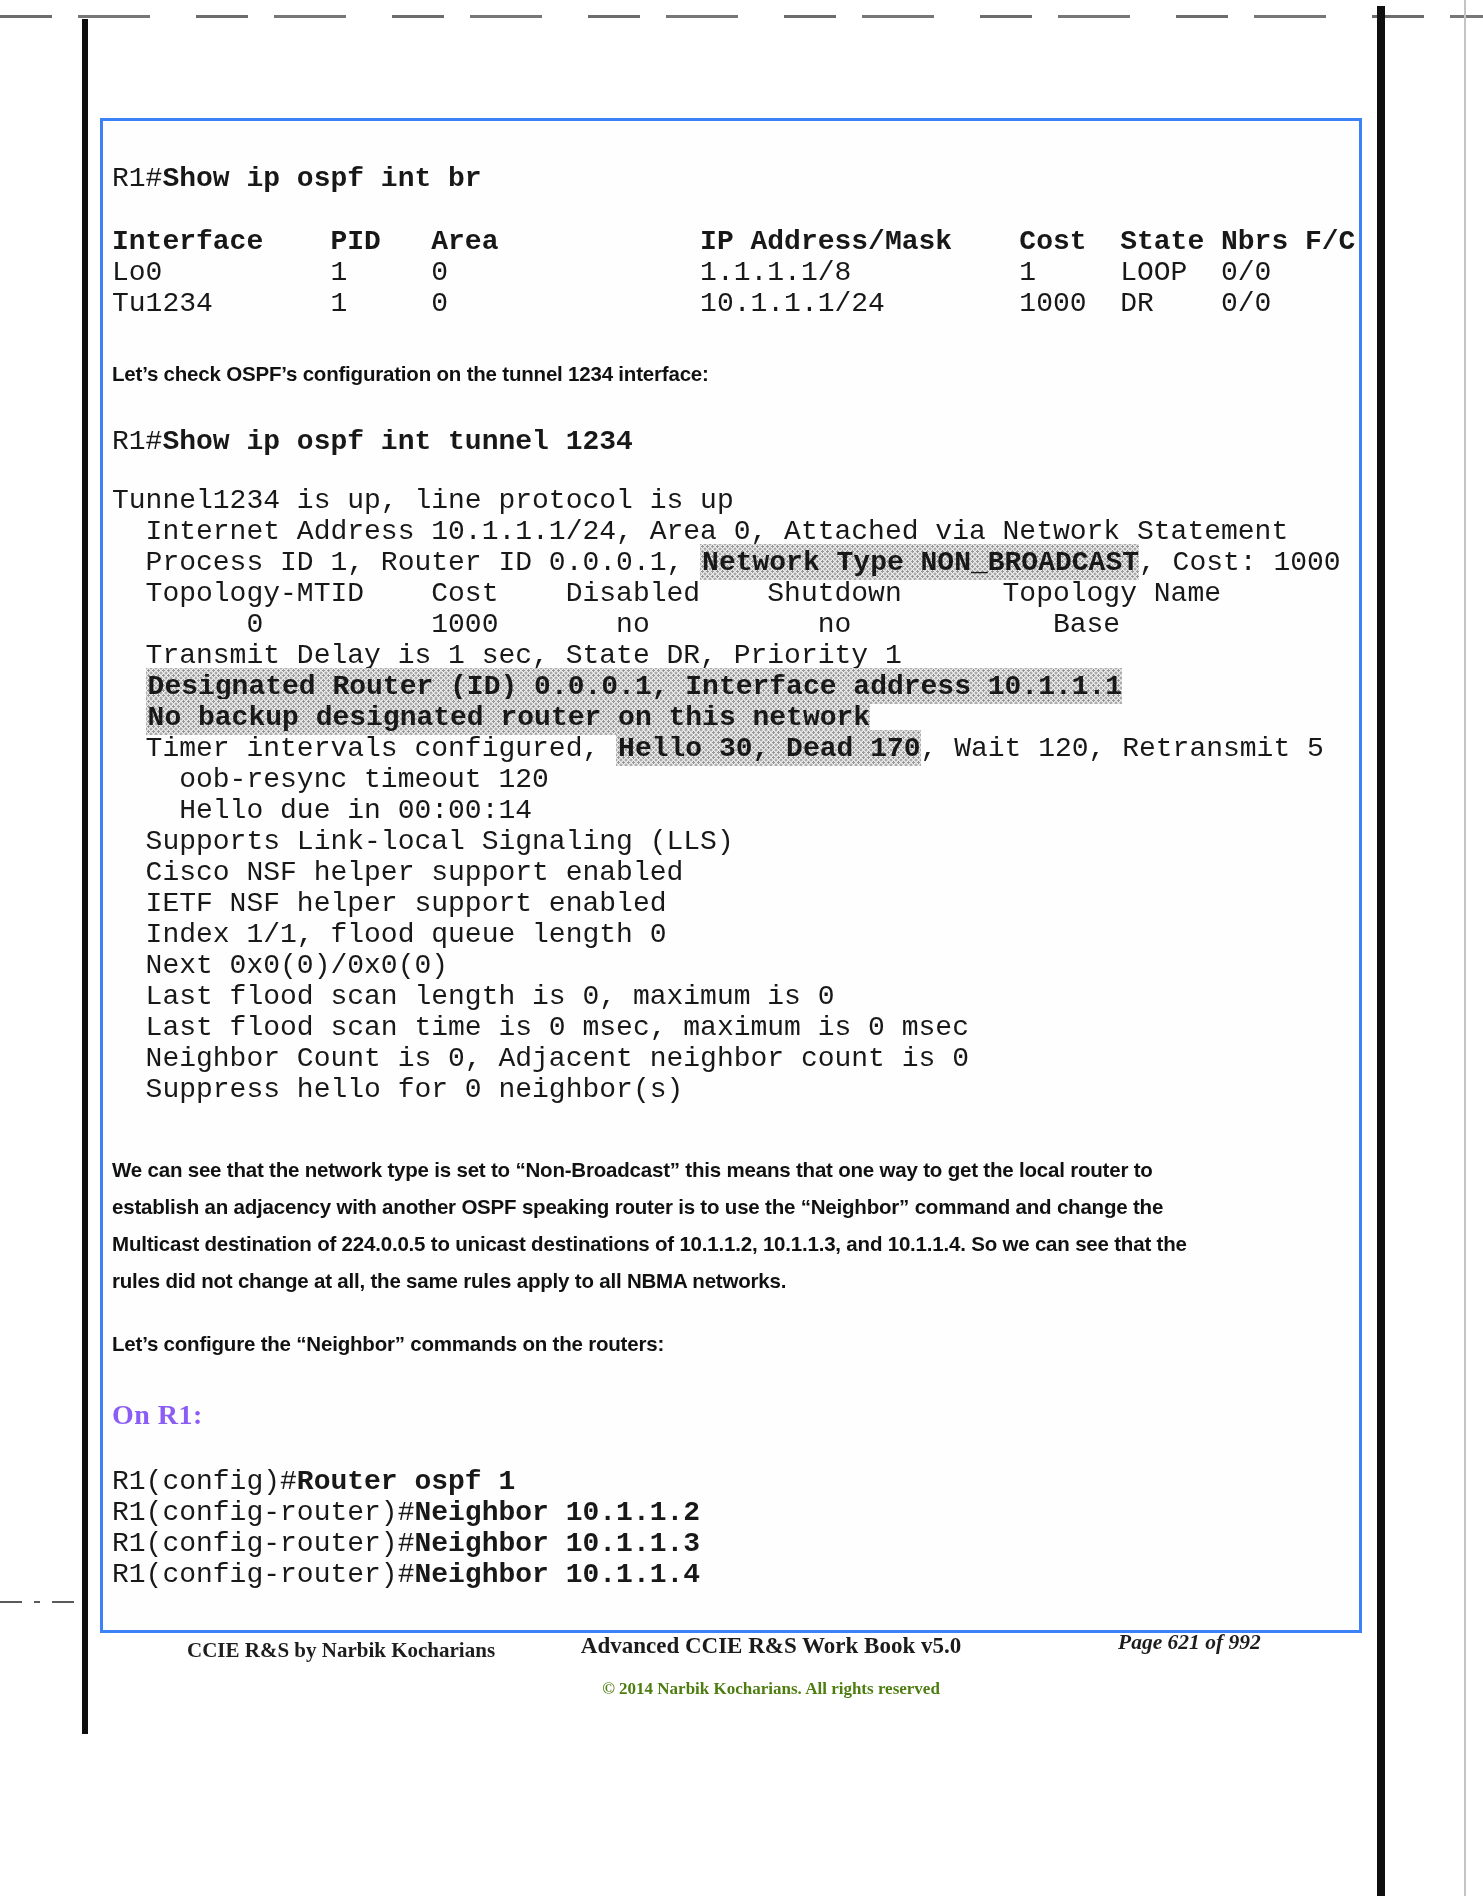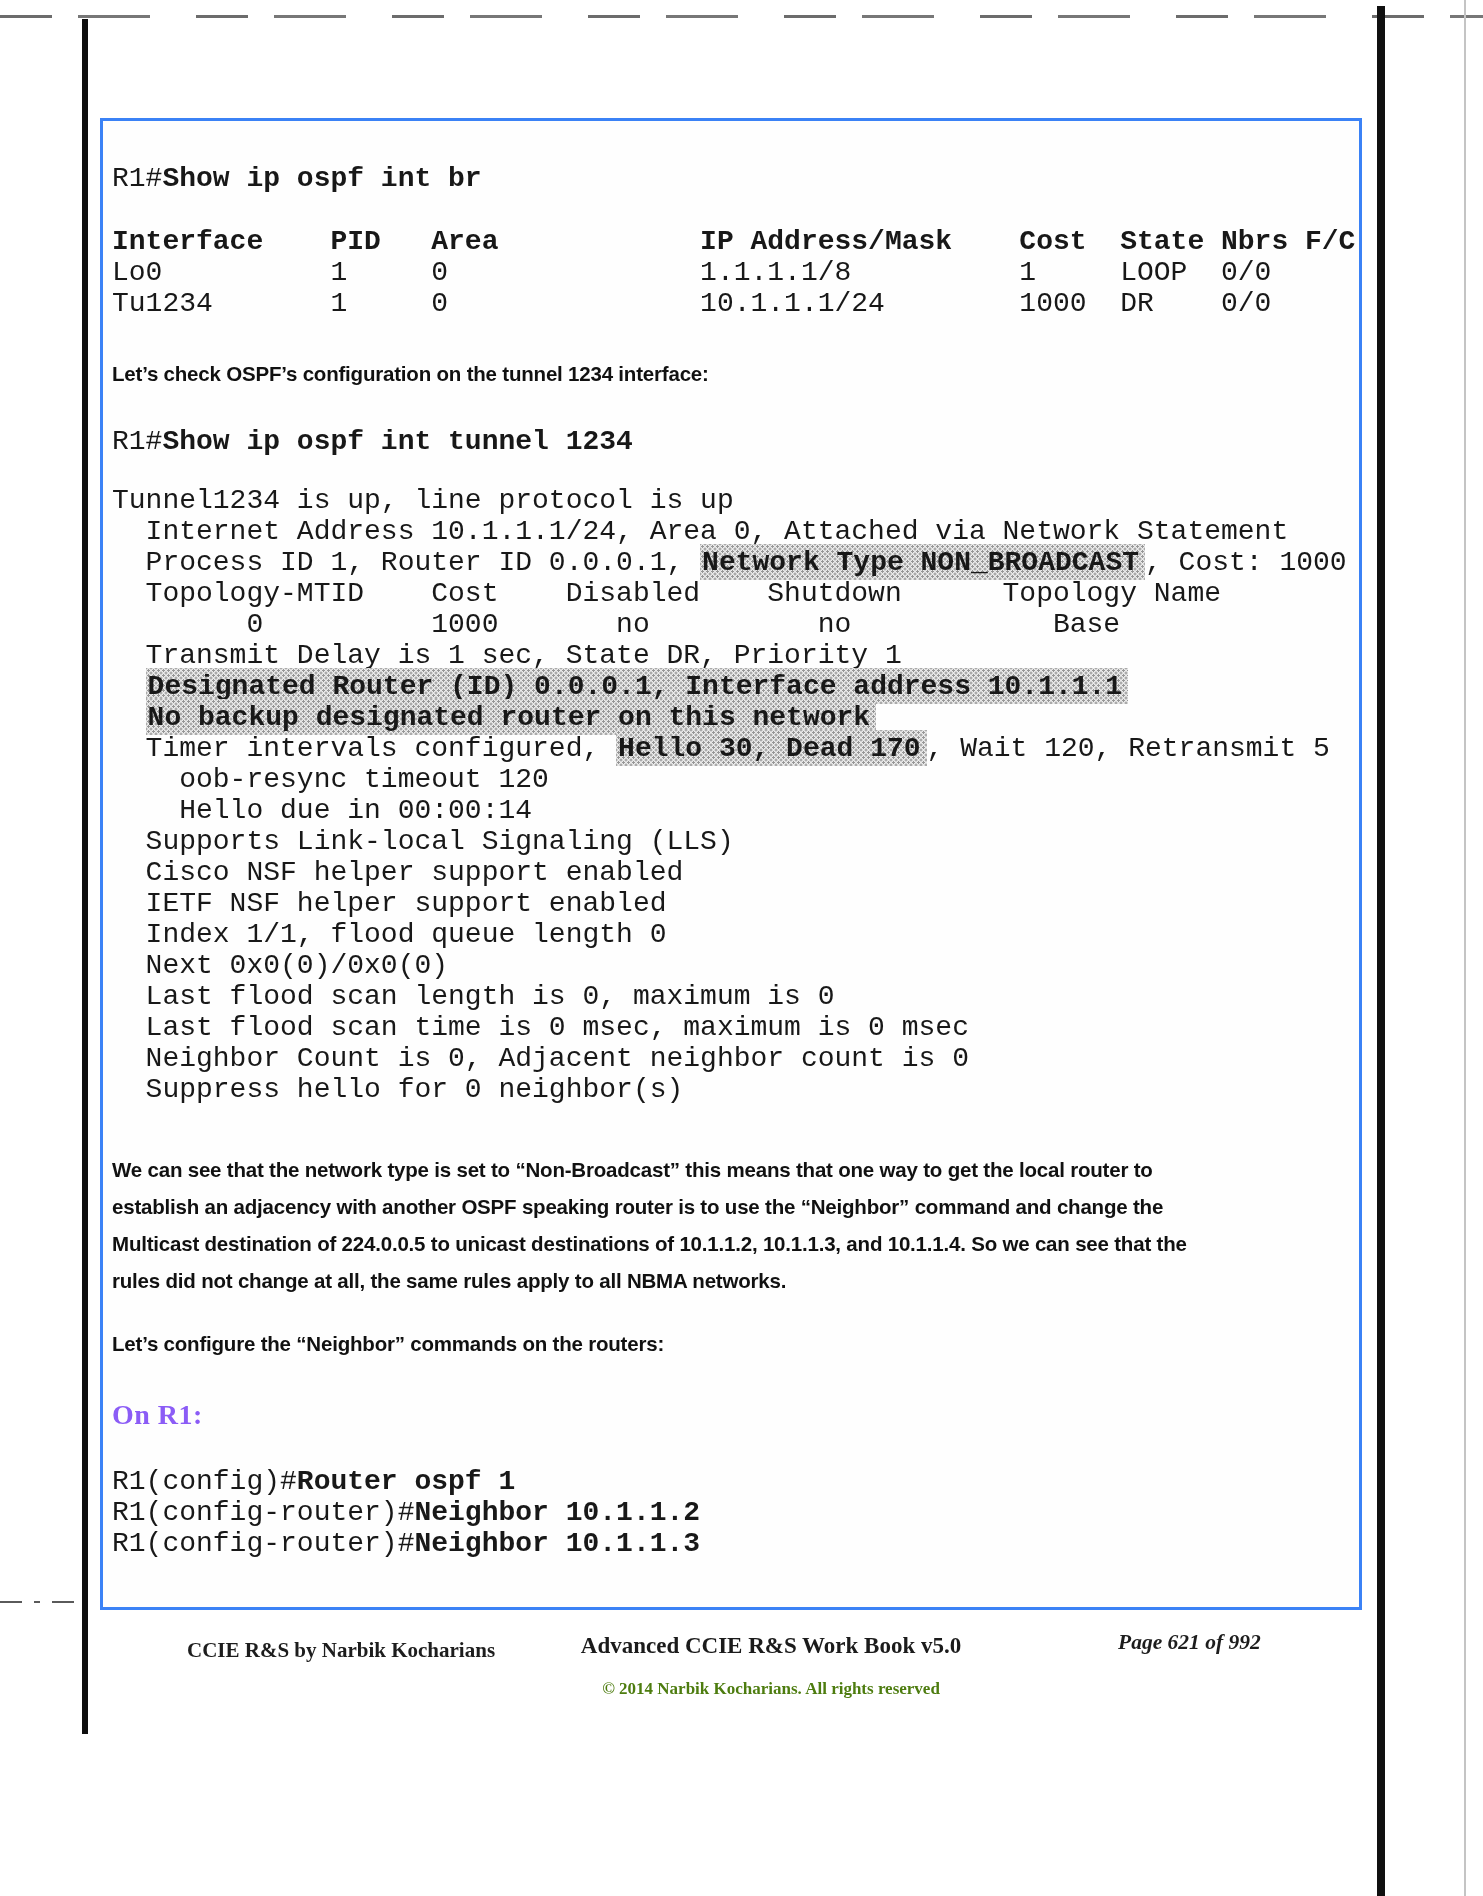--- a/index.html
+++ b/index.html
@@ -33,21 +33,21 @@
     background:#fefefe;
   }
   .cline{
     white-space:pre;
     font:400 28px/31px "Liberation Mono","DejaVu Sans Mono",monospace;
     color:#181818;
   }
   .b{font-weight:700;}
   .hl{
     font-weight:700;
-    padding:3px 6px 2px 2px;
+    padding:3px 0 2px 2px;
     background-color:#ebebeb;
     background-image:radial-gradient(#969696 1px,transparent 1.25px),radial-gradient(#969696 1px,transparent 1.25px);
     background-size:5px 5px;
     background-position:0 0,2.5px 2.5px;
   }
   .gap-table{margin-top:32px;}
   .gap-para1{margin-top:36px;}
   .gap-cmd2{margin-top:34px;}
   .gap-output{margin-top:28px;}
   .gap-para2{margin-top:46px;}
@@ -137,20 +137,21 @@
     <div class="para para-line gap-para3">Let’s configure the “Neighbor” commands on the routers:</div>
 
     <div class="gap-head">
       <span class="h-onr1">On R1:</span>
     </div>
 
     <div class="gap-config">
         <div class="cline"><span>R1(config)#</span><span class="b">Router ospf 1</span></div>
         <div class="cline"><span>R1(config-router)#</span><span class="b">Neighbor 10.1.1.2</span></div>
         <div class="cline"><span>R1(config-router)#</span><span class="b">Neighbor 10.1.1.3</span></div>
+        <div class="cline"><span>R1(config-router)#</span><span class="b">Neighbor 10.1.1.4</span></div>
       </div>
 
   </div>
 
   <div class="f-author">CCIE R&amp;S by Narbik Kocharians</div>
   <div class="f-center">
     <div class="f-title">Advanced CCIE R&amp;S Work Book v5.0</div>
     <div class="f-copy">© 2014 Narbik Kocharians. All rights reserved</div>
   </div>
   <div class="f-page">Page 621 of 992</div>

